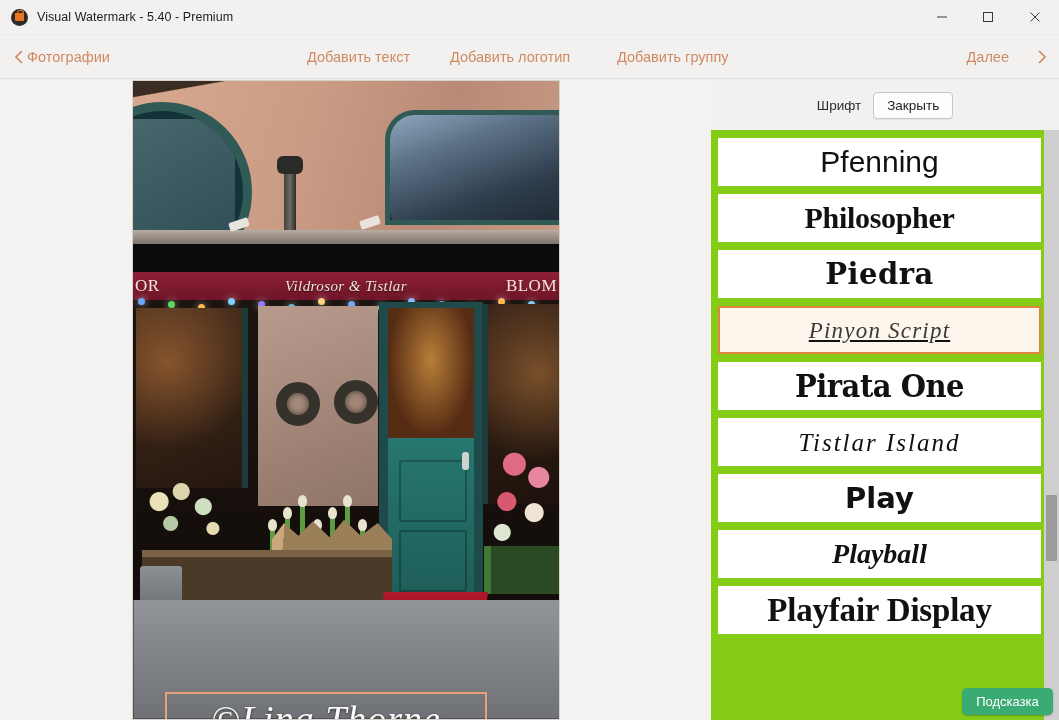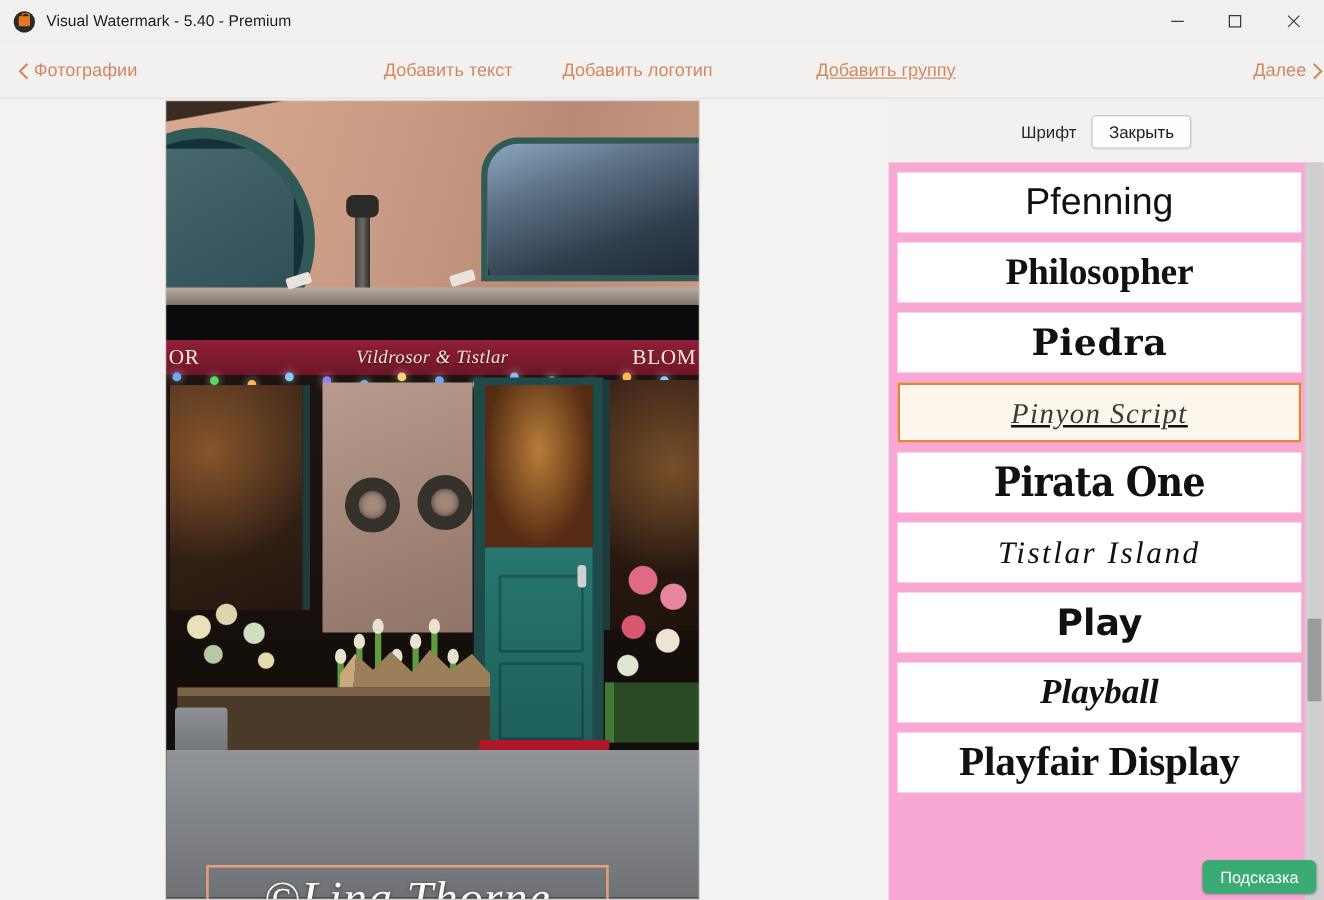--- a/index.html
+++ b/index.html
@@ -74,22 +74,22 @@
     display: flex; align-items: center;
     color: #d08a63;
     font-size: 14.5px;
     white-space: nowrap;
   }
   .tb-back { left: 14px; }
   .tb-back .chev { margin-right: 3px; display: flex; align-items: center; }
   .tb-next .chev { margin-left: 4px; display: flex; align-items: center; }
   .tb-add-text { left: 307px; }
   .tb-add-logo { left: 450px; }
-  .tb-add-group { left: 653px; text-decoration: underline; }
-  .tb-next { right: 0; }
+  .tb-add-group { left: 617px; }
+  .tb-next { right: 12px; gap: 24px; }
 
   
   .canvas {
     position: absolute; left: 0; top: 80px;
     width: 711px; height: 640px;
     background: #f4f2f0;
   }
   .photo-wrap {
     position: absolute; left: 132px; top: 0;
     width: 428px; height: 640px;
@@ -356,21 +356,21 @@
     border: 1px solid #c9c6c3;
     border-radius: 4px;
     font-size: 13.5px; color: #1d1d1d;
     display: flex; align-items: center; justify-content: flex-start;
     box-shadow: 0 1px 1px rgba(0,0,0,.05);
   }
 
   .font-panel {
     position: absolute; left: 711px; top: 130px;
     width: 348px; height: 590px;
-    background: #f9a8d4;
+    background: #84cc16;
     overflow: hidden;
   }
   .font-list {
     position: absolute; left: 0; top: 0; width: 330px;
     padding: 8px 0 0 7px;
   }
   .font-item {
     width: 323px; height: 48px;
     background: #ffffff;
     margin-bottom: 8px;

